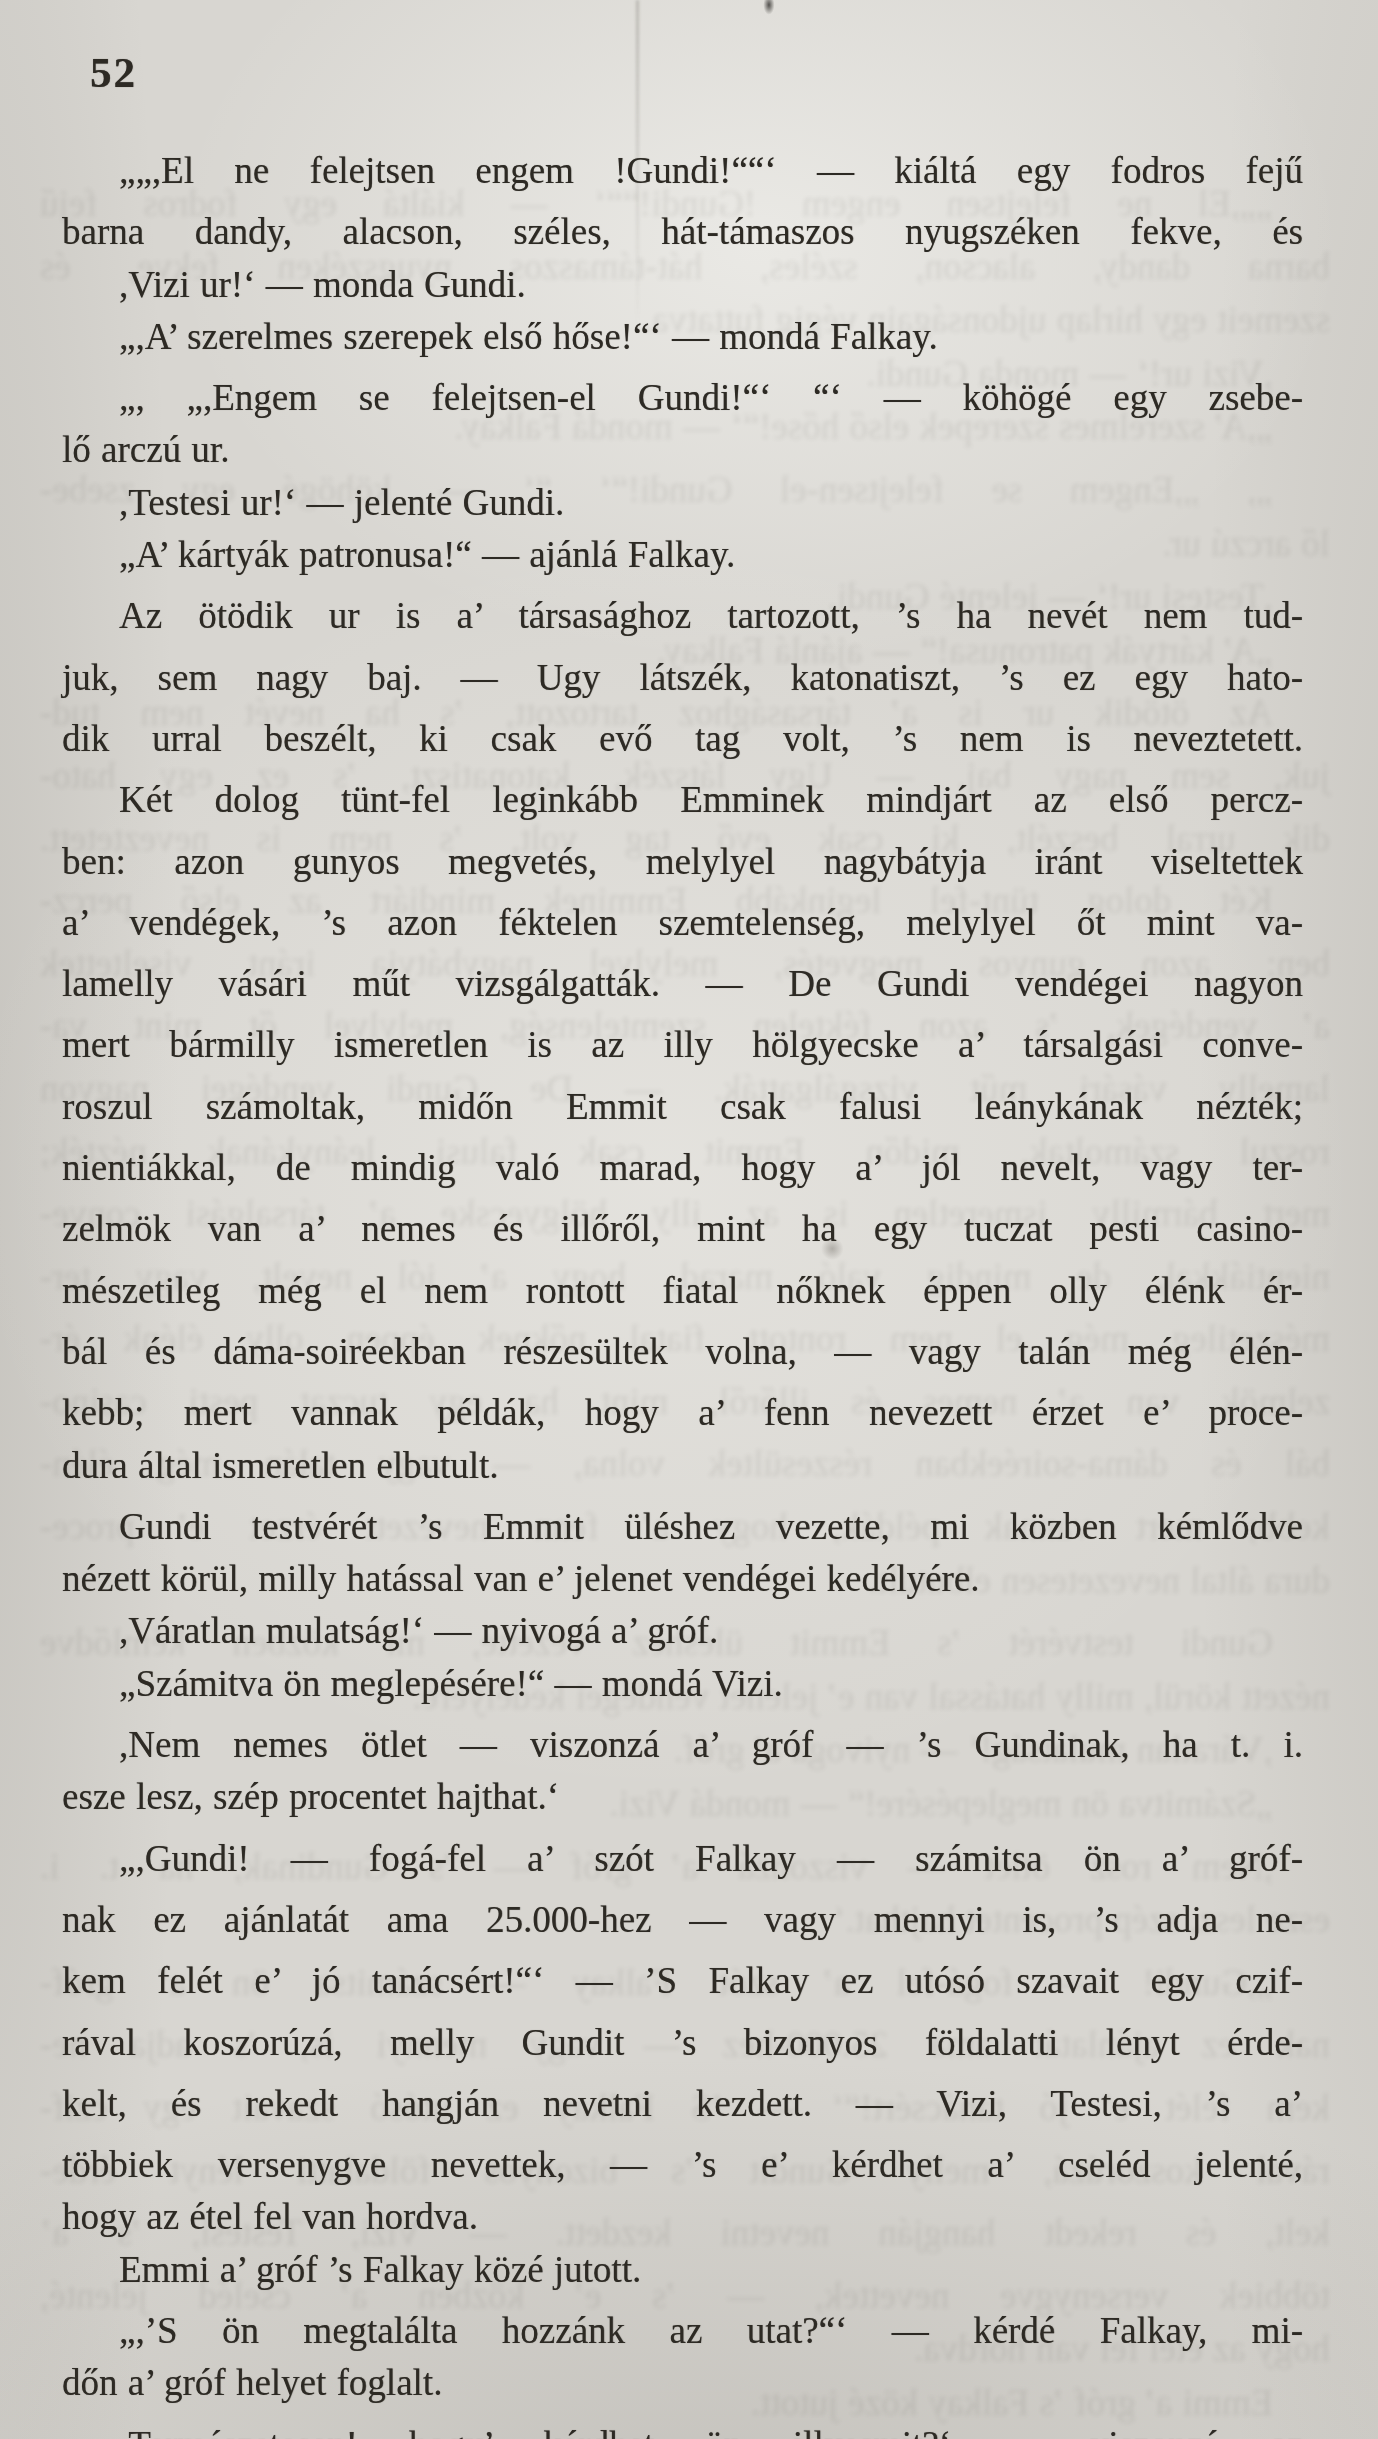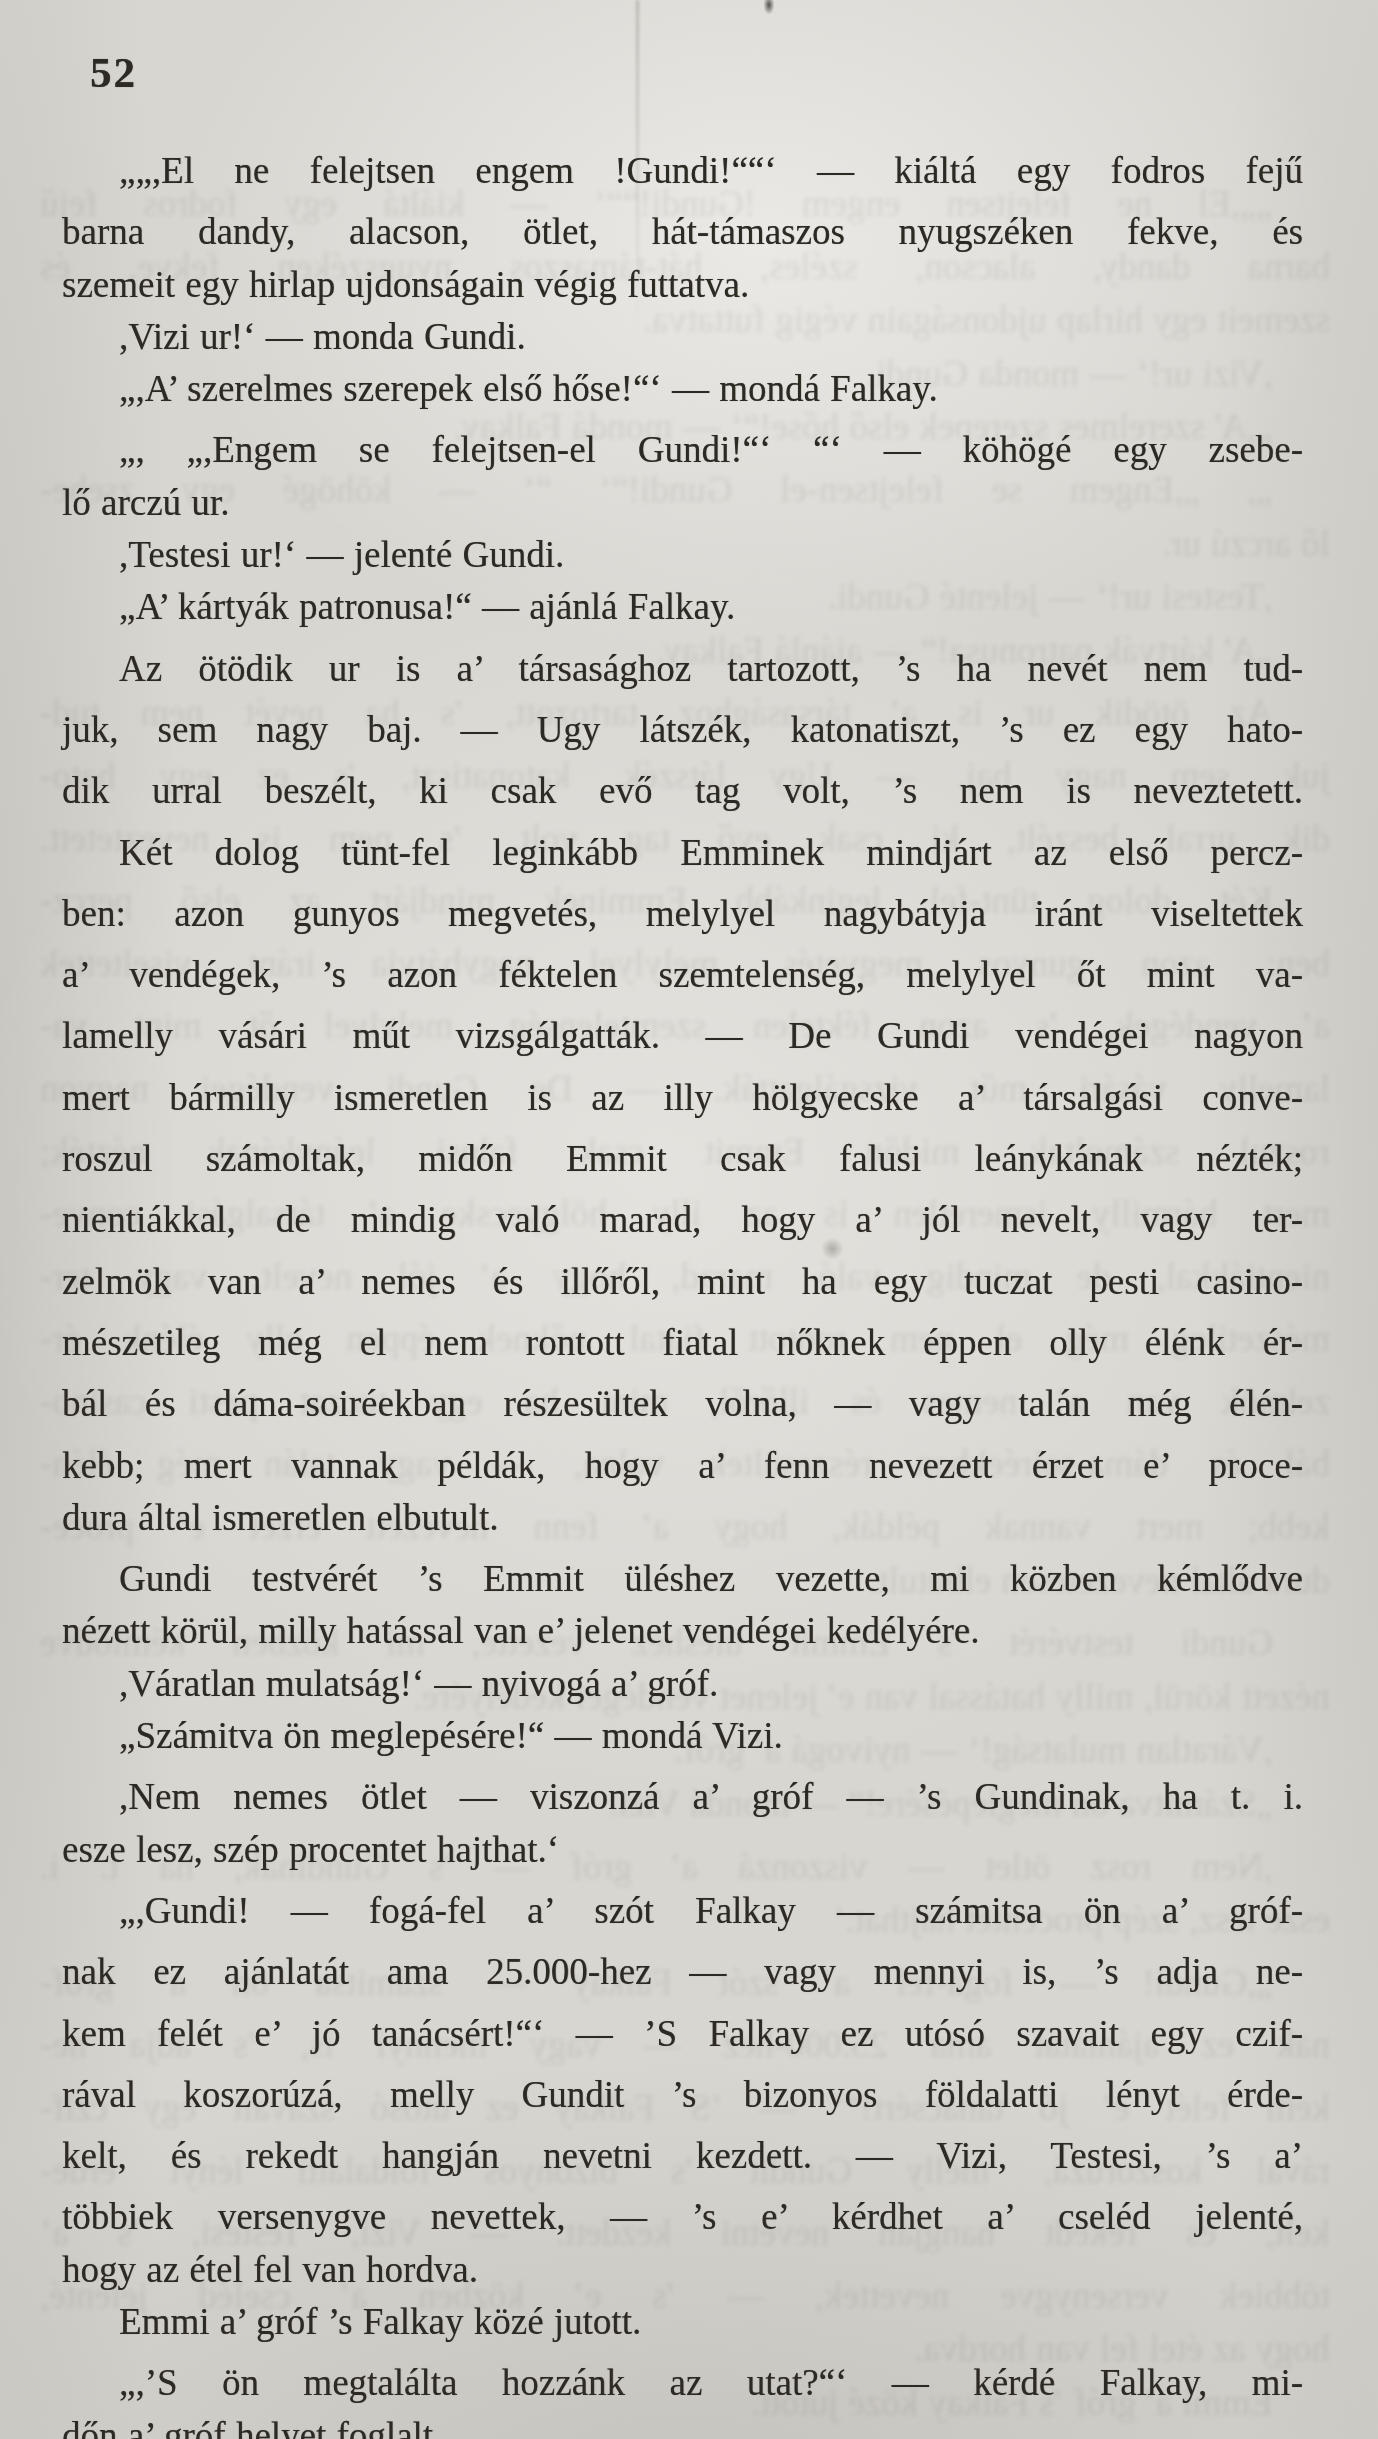--- a/index.html
+++ b/index.html
@@ -93,22 +93,21 @@
       <div class="line indent">Emmi a’ gróf ’s Falkay közé jutott.</div>
       <div class="line indent justify">„,’S ön megtalálta hozzánk az utat?“‘ — kérdé Falkay, mi-</div>
       <div class="line">dőn a’ gróf helyet foglalt.</div>
       <div class="line indent justify">,Természetesen! hogy’ kérdhet ön illyesmit?‘ — viszonzá az</div>
       <div class="line">Emmire tapadt szemű gróf.</div>
     </div>
   <div class="crease"></div>
   <div class="page-number">52</div>
   <div class="text-block">
       <div class="line indent justify">„„,El ne felejtsen engem !Gundi!““‘ — kiáltá egy fodros fejű</div>
-      <div class="line justify">barna dandy, alacson, ötlet, hát-támaszos nyugszéken fekve, és</div>
-      <div class="line">szemeit egy hirlap ujdonságain végig futtatva.</div>
+      <div class="line justify">barna dandy, alacson, széles, hát-támaszos nyugszéken fekve, és</div>
       <div class="line indent">,Vizi ur!‘ — monda Gundi.</div>
       <div class="line indent">„,A’ szerelmes szerepek első hőse!“‘ — mondá Falkay.</div>
       <div class="line indent justify">„, „,Engem se felejtsen-el Gundi!“‘ “‘ — köhögé egy zsebe-</div>
       <div class="line">lő arczú ur.</div>
       <div class="line indent">,Testesi ur!‘ — jelenté Gundi.</div>
       <div class="line indent">„A’ kártyák patronusa!“ — ajánlá Falkay.</div>
       <div class="line indent justify">Az ötödik ur is a’ társasághoz tartozott, ’s ha nevét nem tud-</div>
       <div class="line justify">juk, sem nagy baj. — Ugy látszék, katonatiszt, ’s ez egy hato-</div>
       <div class="line justify">dik urral beszélt, ki csak evő tag volt, ’s nem is neveztetett.</div>
       <div class="line indent justify">Két dolog tünt-fel leginkább Emminek mindjárt az első percz-</div>

